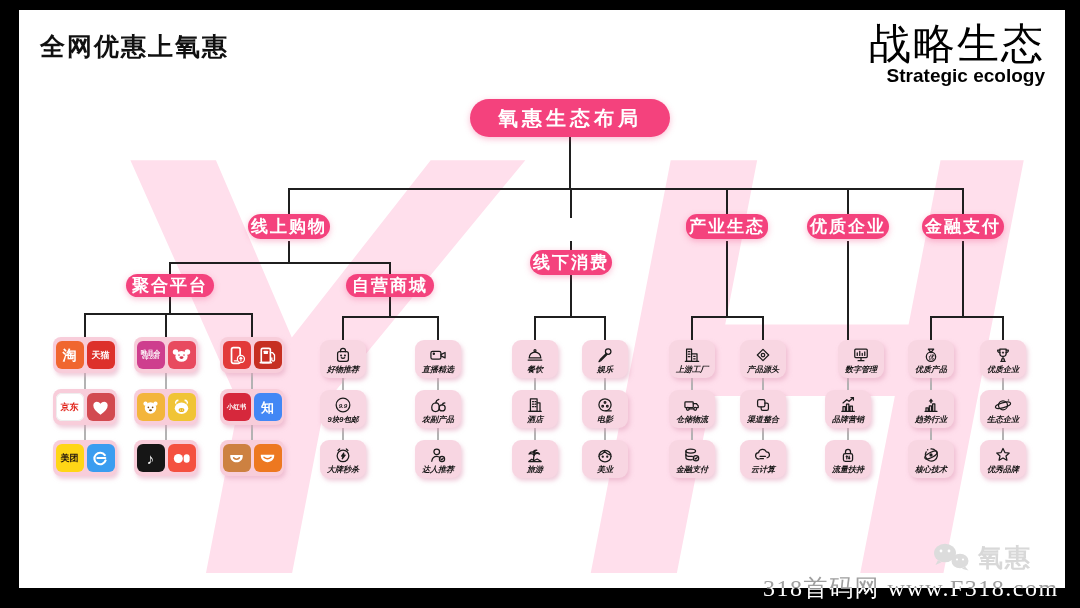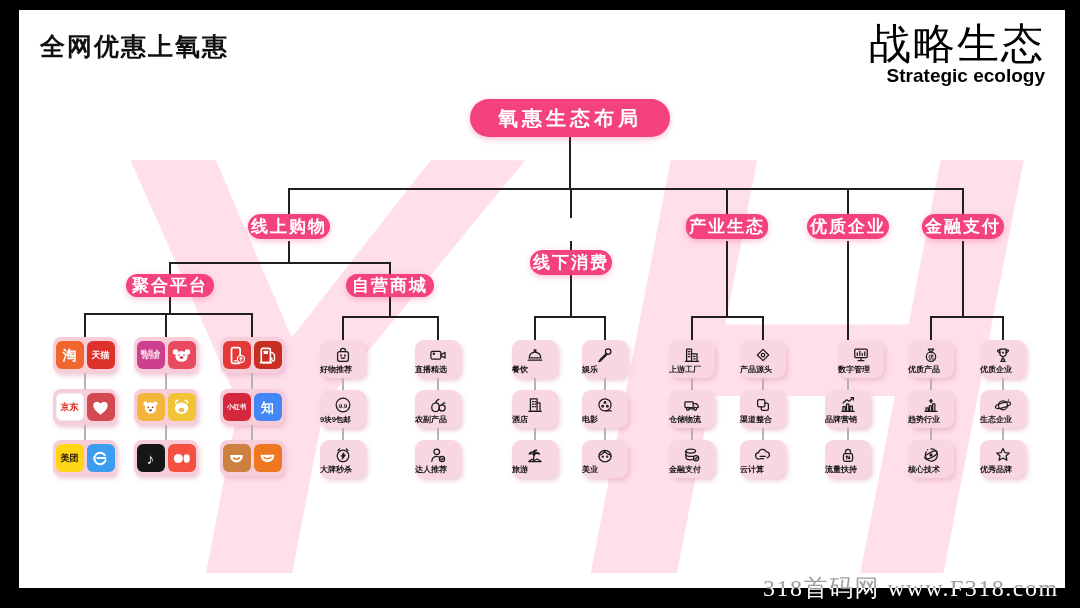--- a/index.html
+++ b/index.html
@@ -19,22 +19,22 @@
   
   .ln{position:absolute;background:#1f1f1f;z-index:1;}
   .ln.gray{background:#b3b3b3;}
   .pill{position:absolute;background:#f4427d;color:#fff;border-radius:999px;display:flex;
         align-items:center;justify-content:center;font-weight:bold;z-index:2;
         box-shadow:0 2px 6px rgba(242,70,130,.35);white-space:nowrap;}
   .root{left:470px;top:99px;width:200px;height:38px;font-size:20px;letter-spacing:4px;}
   .l2{top:214px;width:82px;height:25px;font-size:17px;letter-spacing:2px;}
   .l3{top:274px;width:88px;height:23px;font-size:17px;letter-spacing:2px;}
   .card{position:absolute;width:46px;height:38px;background:#f8d6e2;border-radius:9px;z-index:2;
-        display:flex;flex-direction:column;justify-content:center;
-        box-shadow:2px 3px 4px rgba(228,165,192,.55);}
+        display:flex;flex-direction:column;align-items:center;justify-content:center;
+        box-shadow:2px 3px 4px rgba(228,165,192,.55);font-style:italic;}
   .cicon{height:21px;display:flex;align-items:center;justify-content:center;}
   .cicon svg{display:block;}
   .clabel{font-size:8px;font-weight:bold;color:#141414;line-height:1;margin-top:1px;white-space:nowrap;}
   .grp{position:absolute;width:64px;height:36px;background:#f8cdda;border-radius:8px;z-index:2;
        display:flex;align-items:center;justify-content:center;gap:3px;
        box-shadow:2px 3px 4px rgba(228,165,192,.55);}
   .app{width:28px;height:28px;border-radius:6px;display:flex;flex-direction:column;align-items:center;
        justify-content:center;color:#fff;font-weight:bold;line-height:1;overflow:hidden;}
   .app svg{display:block;}
   
@@ -50,20 +50,33 @@
 
 <div class="canvas">
   <div class="stage" id="stage">
     <div class="wm">YH</div>
     <div class="title">全网优惠上氧惠</div>
     <div class="strategy">
       <div class="cn">战略生态</div>
       <div class="en">Strategic ecology</div>
     </div>
     <div class="pill root">氧惠生态布局</div>
+    <div class="brand">
+      <svg width="42" height="34" viewBox="0 0 42 34">
+        <ellipse cx="15" cy="13" rx="11" ry="9.3" fill="#dcdcdc"></ellipse>
+        <path d="M8 20l-2.5 5 6-2.8z" fill="#dcdcdc"></path>
+        <circle cx="11" cy="11" r="1.4" fill="#fff"></circle>
+          <circle cx="19" cy="11" r="1.4" fill="#fff"></circle>
+        <ellipse cx="30" cy="21" rx="8.5" ry="7.3" fill="#dcdcdc"></ellipse>
+        <path d="M35 26.5l3.5 4-6.5-1.8z" fill="#dcdcdc"></path>
+        <circle cx="27" cy="19.5" r="1.1" fill="#fff"></circle>
+          <circle cx="33" cy="19.5" r="1.1" fill="#fff"></circle>
+      </svg>
+      <span>氧惠</span>
+    </div>
   <div class="ln" style="left: 569px; top: 137px; width: 2px; height: 51px;"></div>
       <div class="ln" style="left: 289px; top: 188px; width: 675px; height: 2px;"></div>
       <div class="ln" style="left: 288px; top: 188px; width: 2px; height: 30px;"></div>
       <div class="ln" style="left: 570px; top: 188px; width: 2px; height: 30px;"></div>
       <div class="ln" style="left: 726px; top: 188px; width: 2px; height: 30px;"></div>
       <div class="ln" style="left: 847px; top: 188px; width: 2px; height: 30px;"></div>
       <div class="ln" style="left: 962px; top: 188px; width: 2px; height: 30px;"></div>
       <div class="ln" style="left: 288px; top: 241px; width: 2px; height: 22px;"></div>
       <div class="ln" style="left: 170px; top: 262px; width: 220px; height: 2px;"></div>
       <div class="ln" style="left: 169px; top: 262px; width: 2px; height: 13px;"></div>

